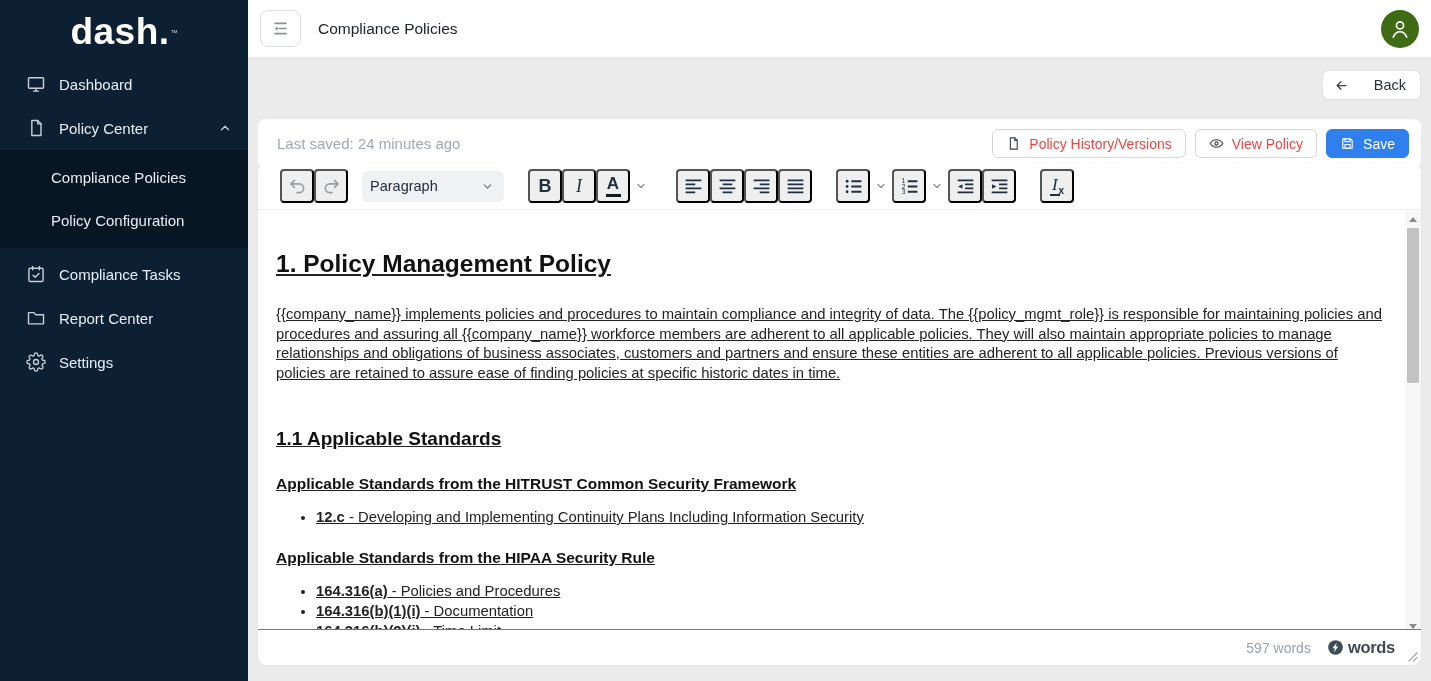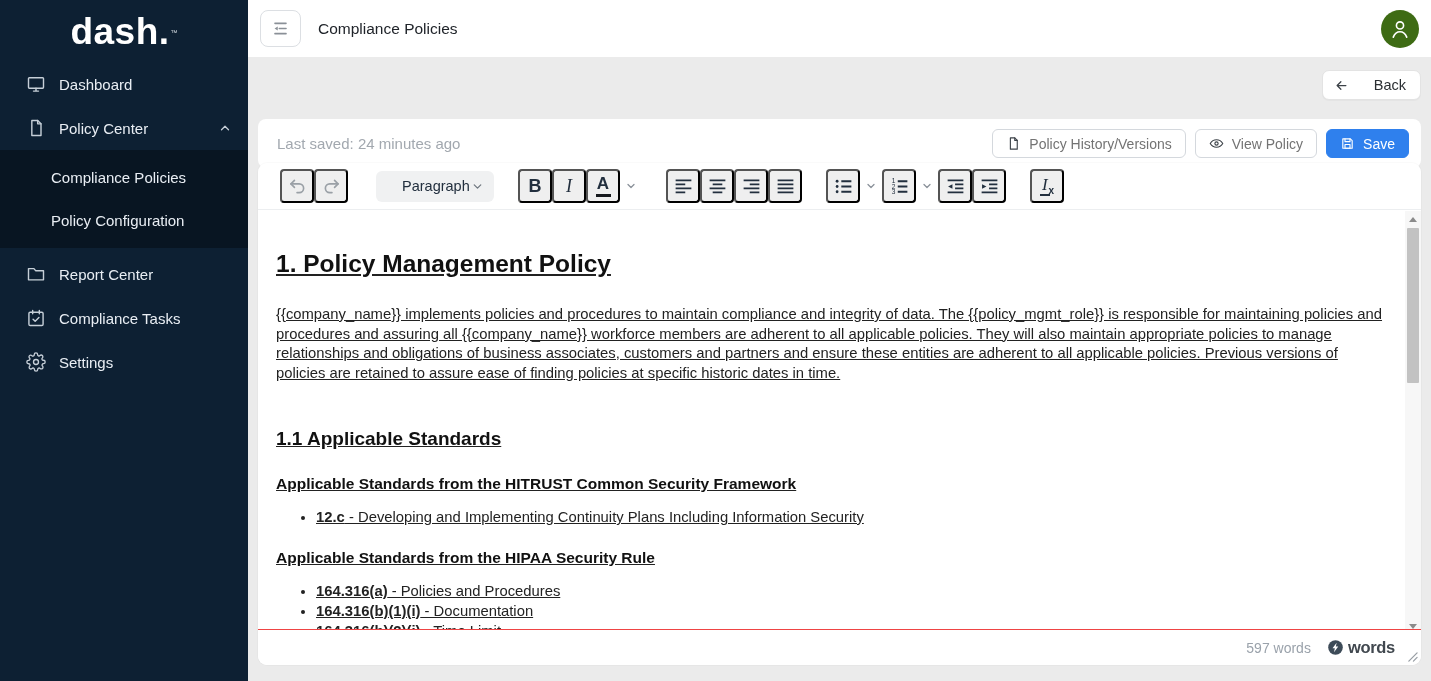--- a/index.html
+++ b/index.html
@@ -67,21 +67,21 @@
   
   .save-card {
     position: absolute; left: 10px; right: 10px; top: 51px; height: 49px;
     background: #fff; border-radius: 8px;
     display: flex; align-items: center; padding: 0 12px 0 19px; margin-top: 11px;
   }
   .last-saved { color: #a2a8af; font-size: 15px; flex: 1; }
   .btn {
     height: 29px; display: inline-flex; align-items: center; gap: 8px;
     border-radius: 6px; font-size: 14px; padding: 0 13px; cursor: pointer;
-    border: 1px solid #d4d8dd; background: #fff; color: #737373;
+    border: 1px solid #d4d8dd; background: #fff; color: #ef4444;
   }
   .btn + .btn { margin-left: 9px; }
   .btn .icn { width: 15px; height: 15px; color: #3c4248; }
   .btn-primary { background: #2f80ed; border-color: #2f80ed; color: #fff; }
   .btn-primary .icn { color: #fff; }
 
   
   .editor-card {
     position: absolute; left: 10px; right: 10px; top: 106px; bottom: 16px;
     background: #fff; border-radius: 9px; overflow: hidden;
@@ -92,22 +92,22 @@
     border-bottom: 1px solid #eceef0;
   }
   .tb-btn {
     width: 34px; height: 34px; display: flex; align-items: center; justify-content: center;
     border-radius: 4px; color: #222f3e; cursor: pointer; flex: 0 0 auto;
   }
   .tb-btn.dim { color: #9aa0a6; }
   .tb-btn .icn { width: 21px; height: 21px; }
   .tb-gap { width: 24px; flex: 0 0 24px; }
   .format-select {
-    margin-left: 28px; width: 118px; height: 31px; background: #f0f1f2; border-radius: 6px;
-    display: flex; align-items: center; padding: 0 10px 0 26px; cursor: pointer;
+    margin-left: 14px; width: 142px; height: 31px; background: #f0f1f2; border-radius: 6px;
+    display: flex; align-items: center; padding: 0 10px 0 8px; cursor: pointer;
   }
   .format-select .val { font-size: 14.5px; color: #222f3e; flex: 1; }
   .format-select .chev { width: 13px; height: 13px; color: #707880; }
   .tb-chev { width: 22px; height: 34px; display: flex; align-items: center; justify-content: center; color: #8b929a; cursor: pointer; }
   .tb-chev svg { width: 12px; height: 12px; }
   .fc-a { font-size: 17px; font-weight: bold; color: #222f3e; line-height: 1; }
   .fc-stack { display: flex; flex-direction: column; align-items: center; gap: 2px; }
   .fc-bar { width: 15px; height: 3px; background: #16191d; }
   .bold-glyph { font-size: 18px; font-weight: bold; color: #222f3e; }
   .italic-glyph { font-size: 18px; font-style: italic; font-family: "Liberation Serif", serif; color: #222f3e; }
@@ -186,34 +186,34 @@
         </div>
         <div class="submenu-item">
           <span>Policy Configuration</span>
         </div>
       </div>
 
 
       <div class="nav-item">
         <span class="icn">
           <svg viewBox="0 0 24 24" fill="none" stroke="currentColor" stroke-width="1.7" stroke-linecap="round" stroke-linejoin="round">
-              <path d="M3 5.5h6.5l2 2.5H21v11H3z"></path>
-            </svg>
-        </span>
-        <span class="lbl">Report Center</span>
-      </div>
-
-      <div class="nav-item">
-        <span class="icn">
-          <svg viewBox="0 0 24 24" fill="none" stroke="currentColor" stroke-width="1.7" stroke-linecap="round" stroke-linejoin="round">
               <rect x="3.5" y="5" width="17" height="16" rx="1.5"></rect>
               <path d="M8 3v4M16 3v4M8.5 13.5l2.5 2.5 4.5-4.5"></path>
             </svg>
         </span>
         <span class="lbl">Compliance Tasks</span>
+      </div>
+
+      <div class="nav-item">
+        <span class="icn">
+          <svg viewBox="0 0 24 24" fill="none" stroke="currentColor" stroke-width="1.7" stroke-linecap="round" stroke-linejoin="round">
+              <path d="M3 5.5h6.5l2 2.5H21v11H3z"></path>
+            </svg>
+        </span>
+        <span class="lbl">Report Center</span>
       </div>
 
       <div class="nav-item">
         <span class="icn">
           <svg viewBox="0 0 24 24" fill="none" stroke="currentColor" stroke-width="1.6" stroke-linecap="round" stroke-linejoin="round">
               <circle cx="12" cy="12" r="3"></circle>
               <path d="M19.4 15a1.65 1.65 0 00.33 1.82l.06.06a2 2 0 11-2.83 2.83l-.06-.06a1.65 1.65 0 00-1.82-.33 1.65 1.65 0 00-1 1.51V21a2 2 0 11-4 0v-.09a1.65 1.65 0 00-1-1.51 1.65 1.65 0 00-1.82.33l-.06.06a2 2 0 11-2.83-2.83l.06-.06a1.65 1.65 0 00.33-1.82 1.65 1.65 0 00-1.51-1H3a2 2 0 110-4h.09a1.65 1.65 0 001.51-1 1.65 1.65 0 00-.33-1.82l-.06-.06a2 2 0 112.83-2.83l.06.06a1.65 1.65 0 001.82.33h0a1.65 1.65 0 001-1.51V3a2 2 0 114 0v.09a1.65 1.65 0 001 1.51h0a1.65 1.65 0 001.82-.33l.06-.06a2 2 0 112.83 2.83l-.06.06a1.65 1.65 0 00-.33 1.82v0a1.65 1.65 0 001.51 1H21a2 2 0 110 4h-.09a1.65 1.65 0 00-1.51 1z"></path>
             </svg>
         </span>
         <span class="lbl">Settings</span>

